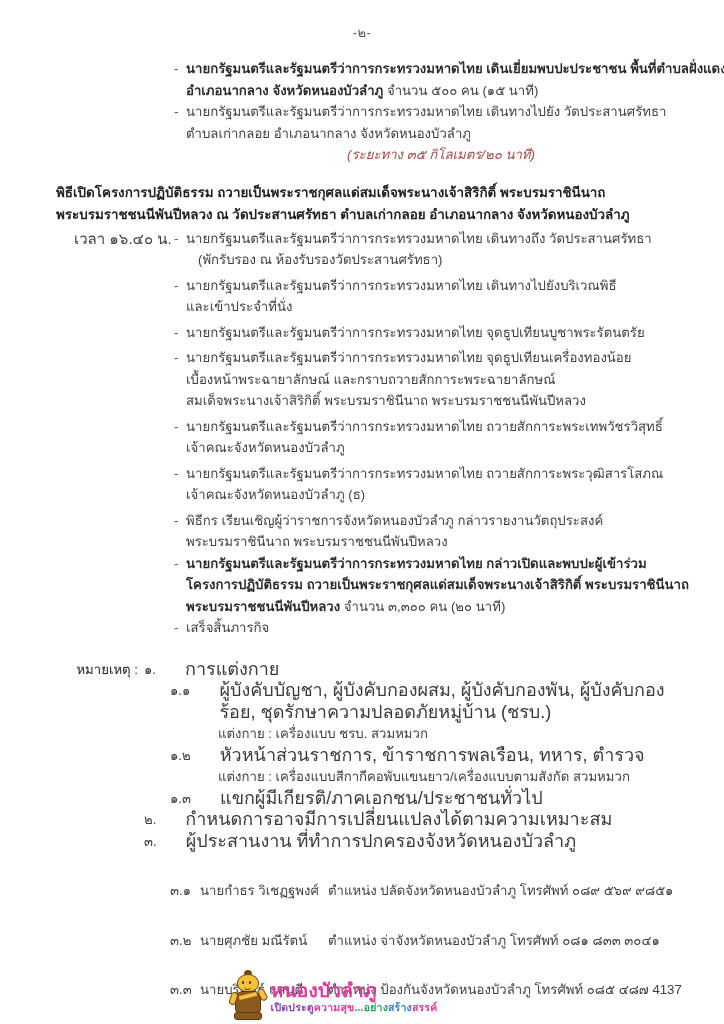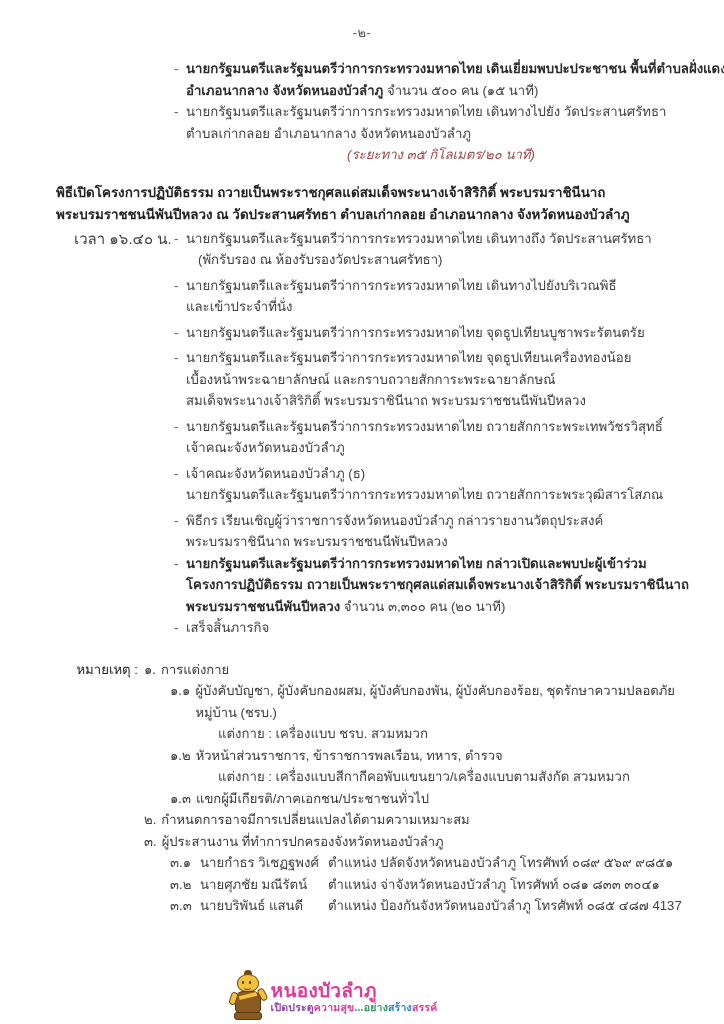--- a/index.html
+++ b/index.html
@@ -119,26 +119,26 @@
     box-sizing: border-box;
   }
   .notes-body { flex: 1 1 auto; }
   .note-item { display: flex; align-items: flex-start; }
   .note-num {
     flex: 0 0 auto;
     padding-right: 5px;
     font-size: 13.2px;
     line-height: 21.5px;
   }
-  .note-text { flex: 1 1 auto; font-size: 13px; line-height: 21.5px; }
+  .note-text { flex: 1 1 auto; font-size: 18px; line-height: 21.5px; margin-left: 24px; }
   .note-sub  { margin-left: 26px; }
   .note-dress{ margin-left: 48px; }
   .note-contact { margin-left: 26px; }
   .note-contact .line { white-space: nowrap; }
-  .contact-row { display: flex; }
+  .contact-row { display: flex; margin-top: 28px; }
   .contact-num  { flex: 0 0 30px; }
   .contact-name { flex: 0 0 128px; }
   .contact-rest { flex: 1 1 auto; }
 
   
   .footer-logo {
     position: absolute;
     left: 0;
     bottom: 4px;
     width: 668px;
@@ -318,22 +318,22 @@
           <div class="bullet-mark">-</div>
           <div class="bullet-text">
             <div class="line">นายกรัฐมนตรีและรัฐมนตรีว่าการกระทรวงมหาดไทย ถวายสักการะพระเทพวัชรวิสุทธิ์</div>
             <div class="line">เจ้าคณะจังหวัดหนองบัวลำภู</div>
           </div>
         </div>
 
         <div class="bullet-block agenda-item spaced">
           <div class="bullet-mark">-</div>
           <div class="bullet-text">
+            <div class="line">นายกรัฐมนตรีและรัฐมนตรีว่าการกระทรวงมหาดไทย ถวายสักการะพระวุฒิสารโสภณ</div>
             <div class="line">เจ้าคณะจังหวัดหนองบัวลำภู (ธ)</div>
-            <div class="line">นายกรัฐมนตรีและรัฐมนตรีว่าการกระทรวงมหาดไทย ถวายสักการะพระวุฒิสารโสภณ</div>
           </div>
         </div>
 
         <div class="bullet-block agenda-item spaced">
           <div class="bullet-mark">-</div>
           <div class="bullet-text">
             <div class="line">พิธีกร เรียนเชิญผู้ว่าราชการจังหวัดหนองบัวลำภู กล่าวรายงานวัตถุประสงค์</div>
             <div class="line">พระบรมราชินีนาถ พระบรมราชชนนีพันปีหลวง</div>
           </div>
         </div>

